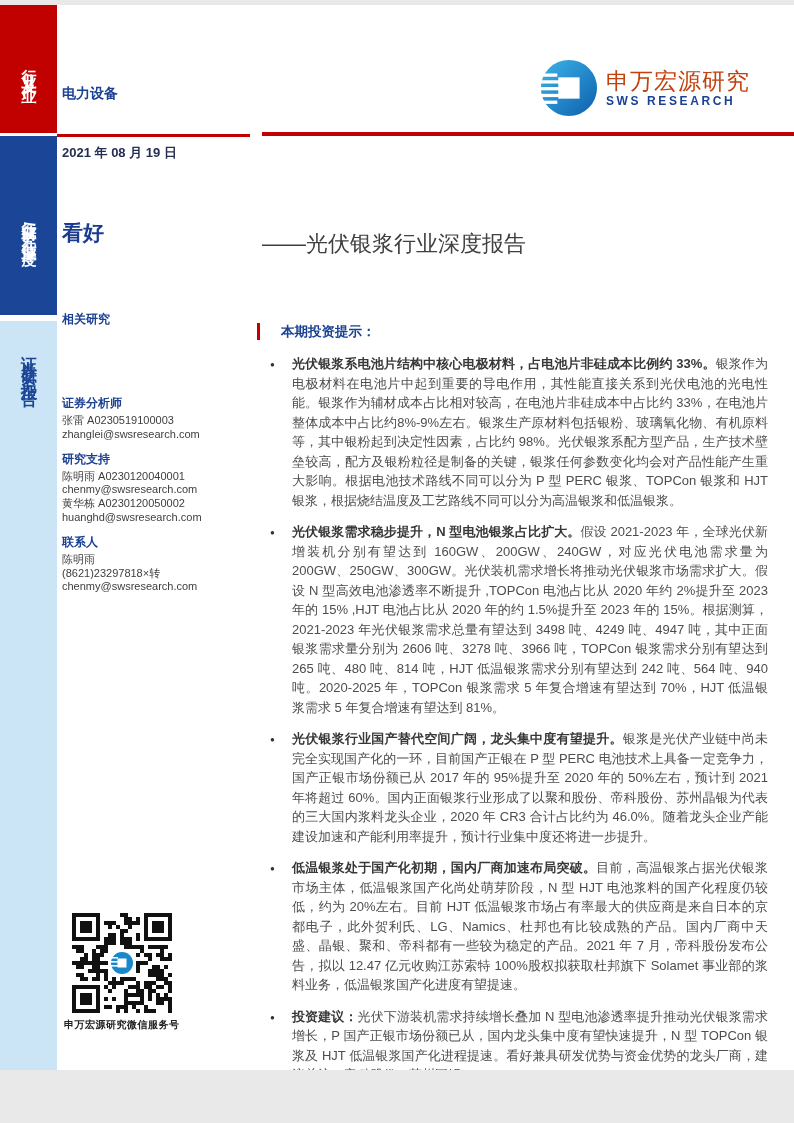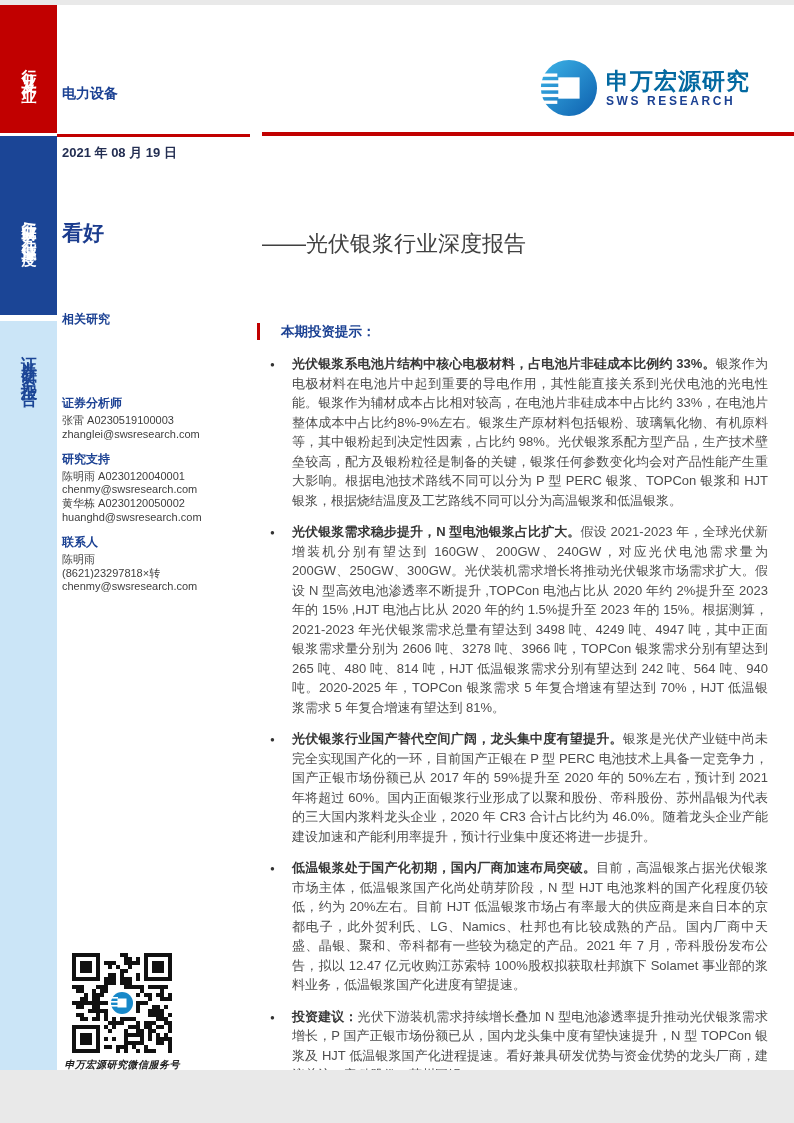--- a/index.html
+++ b/index.html
@@ -13,21 +13,21 @@
   .vtab-navy{top:131px;height:179px;background:#1b4596;align-items:center;}
   .vtab-light{top:316px;height:807px;background:#cbe5f7;align-items:flex-start;padding-top:0;}
   .vtext{writing-mode:vertical-rl;text-orientation:mixed;font-weight:bold;}
   .vtab-red .vtext{color:#fff;font-size:15px;letter-spacing:5px;}
   .vtab-navy .vtext{color:#fff;font-size:15px;letter-spacing:3px;}
   .vtab-light .vtext{color:#1b4596;font-size:16px;letter-spacing:7px;margin-top:22px;}
   
   .industry{position:absolute;left:62px;top:80px;font-size:14px;font-weight:bold;color:#1b4193;}
   .logo{position:absolute;left:536px;top:52px;display:flex;align-items:center;}
   .logo-text{margin-left:8px;}
-  .logo-cn{font-size:23px;font-weight:bold;color:#0369a1;letter-spacing:1px;line-height:26px;}
+  .logo-cn{font-size:23px;font-weight:normal;color:#c2410c;letter-spacing:1px;line-height:26px;}
   .logo-en{font-size:12px;font-weight:bold;color:#1b4193;letter-spacing:2.6px;line-height:14px;}
   .rule-a{position:absolute;left:57px;top:129px;width:193px;height:3px;background:#c10000;}
   .rule-b{position:absolute;left:262px;top:127px;width:532px;height:4px;background:#c10000;}
   
   .date{position:absolute;left:62px;top:139px;font-size:13px;font-weight:bold;color:#232e52;}
   .rating{position:absolute;left:62px;top:214px;font-size:21px;font-weight:bold;color:#1b3c8e;}
   .related{position:absolute;left:62px;top:306px;font-size:12px;font-weight:bold;color:#1b4193;text-align:center;}
   .team{position:absolute;left:62px;top:390px;width:192px;}
   .team h4{margin:9px 0 2px 0;font-size:12px;font-weight:bold;color:#1b4193;}
   .team h4:first-child{margin-top:0;}
@@ -37,21 +37,21 @@
          font-weight:bold;color:#1b3c8e;letter-spacing:1px;}
   .subtitle{position:absolute;left:262px;top:224px;font-size:22px;color:#404040;}
   .section-h{position:absolute;left:257px;top:318px;font-size:13.5px;font-weight:bold;color:#1b4193;
              border-left:3px solid #c10000;padding-left:21px;line-height:17px;}
   .bullets{position:absolute;left:262px;top:349px;width:506px;}
   .bullet{display:flex;margin-bottom:12px;}
   .dot{flex:0 0 30px;font-size:8px;color:#333;padding-top:6px;padding-left:8px;box-sizing:border-box;}
   .btext{margin:0;flex:1;font-size:13px;line-height:19.5px;color:#4d4d4d;text-align:justify;}
   .btext b{color:#383838;}
   
-  .qr-wrap{position:absolute;left:64px;top:948px;width:116px;text-align:right;font-style:italic;}
+  .qr-wrap{position:absolute;left:64px;top:908px;width:116px;text-align:left;}
   .qr-wrap svg{display:block;margin:0 auto;}
   .qr-caption{margin-top:5px;font-size:10px;font-weight:bold;color:#222;letter-spacing:0.5px;}
   .footer-rule{position:absolute;left:57px;top:1074px;width:737px;height:2px;background:#3b478f;}
   .footer-note{position:absolute;left:262px;top:1086px;width:500px;text-align:right;
                font-size:12.5px;color:#14532d;}
 </style>
 </head>
 <body>
 
 <div class="page">
@@ -121,21 +121,21 @@
     <div class="bullet">
       <span class="dot">●</span>
       <p class="btext"><b>光伏银浆系电池片结构中核心电极材料，占电池片非硅成本比例约 33%。</b><span>银浆作为电极材料在电池片中起到重要的导电作用，其性能直接关系到光伏电池的光电性能。银浆作为辅材成本占比相对较高，在电池片非硅成本中占比约 33%，在电池片整体成本中占比约8%-9%左右。银浆生产原材料包括银粉、玻璃氧化物、有机原料等，其中银粉起到决定性因素，占比约 98%。光伏银浆系配方型产品，生产技术壁垒较高，配方及银粉粒径是制备的关键，银浆任何参数变化均会对产品性能产生重大影响。根据电池技术路线不同可以分为 P 型 PERC 银浆、TOPCon 银浆和 HJT 银浆，根据烧结温度及工艺路线不同可以分为高温银浆和低温银浆。</span></p>
     </div>
     <div class="bullet">
       <span class="dot">●</span>
       <p class="btext"><b>光伏银浆需求稳步提升，N 型电池银浆占比扩大。</b><span>假设 2021-2023 年，全球光伏新增装机分别有望达到 160GW、200GW、240GW，对应光伏电池需求量为 200GW、250GW、300GW。光伏装机需求增长将推动光伏银浆市场需求扩大。假设 N 型高效电池渗透率不断提升 ,TOPCon 电池占比从 2020 年约 2%提升至 2023 年的 15% ,HJT 电池占比从 2020 年的约 1.5%提升至 2023 年的 15%。根据测算，2021-2023 年光伏银浆需求总量有望达到 3498 吨、4249 吨、4947 吨，其中正面银浆需求量分别为 2606 吨、3278 吨、3966 吨，TOPCon 银浆需求分别有望达到 265 吨、480 吨、814 吨，HJT 低温银浆需求分别有望达到 242 吨、564 吨、940 吨。2020-2025 年，TOPCon 银浆需求 5 年复合增速有望达到 70%，HJT 低温银浆需求 5 年复合增速有望达到 81%。</span></p>
     </div>
     <div class="bullet">
       <span class="dot">●</span>
-      <p class="btext"><b>光伏银浆行业国产替代空间广阔，龙头集中度有望提升。</b><span>银浆是光伏产业链中尚未完全实现国产化的一环，目前国产正银在 P 型 PERC 电池技术上具备一定竞争力，国产正银市场份额已从 2017 年的 59%提升至 2020 年的 50%左右，预计到 2021 年将超过 60%。国内正面银浆行业形成了以聚和股份、帝科股份、苏州晶银为代表的三大国内浆料龙头企业，2020 年 CR3 合计占比约为 46.0%。随着龙头企业产能建设加速和产能利用率提升，预计行业集中度还将进一步提升。</span></p>
+      <p class="btext"><b>光伏银浆行业国产替代空间广阔，龙头集中度有望提升。</b><span>银浆是光伏产业链中尚未完全实现国产化的一环，目前国产正银在 P 型 PERC 电池技术上具备一定竞争力，国产正银市场份额已从 2017 年的 95%提升至 2020 年的 50%左右，预计到 2021 年将超过 60%。国内正面银浆行业形成了以聚和股份、帝科股份、苏州晶银为代表的三大国内浆料龙头企业，2020 年 CR3 合计占比约为 46.0%。随着龙头企业产能建设加速和产能利用率提升，预计行业集中度还将进一步提升。</span></p>
     </div>
     <div class="bullet">
       <span class="dot">●</span>
       <p class="btext"><b>低温银浆处于国产化初期，国内厂商加速布局突破。</b><span>目前，高温银浆占据光伏银浆市场主体，低温银浆国产化尚处萌芽阶段，N 型 HJT 电池浆料的国产化程度仍较低，约为 20%左右。目前 HJT 低温银浆市场占有率最大的供应商是来自日本的京都电子，此外贺利氏、LG、Namics、杜邦也有比较成熟的产品。国内厂商中天盛、晶银、聚和、帝科都有一些较为稳定的产品。2021 年 7 月，帝科股份发布公告，拟以 12.47 亿元收购江苏索特 100%股权拟获取杜邦旗下 Solamet 事业部的浆料业务，低温银浆国产化进度有望提速。</span></p>
     </div>
     <div class="bullet">
       <span class="dot">●</span>
       <p class="btext"><b>投资建议：</b><span>光伏下游装机需求持续增长叠加 N 型电池渗透率提升推动光伏银浆需求增长，P 国产正银市场份额已从，国内龙头集中度有望快速提升，N 型 TOPCon 银浆及 HJT 低温银浆国产化进程提速。看好兼具研发优势与资金优势的龙头厂商，建议关注：帝科股份、苏州固锝。</span></p>
     </div>
     <div class="bullet">

